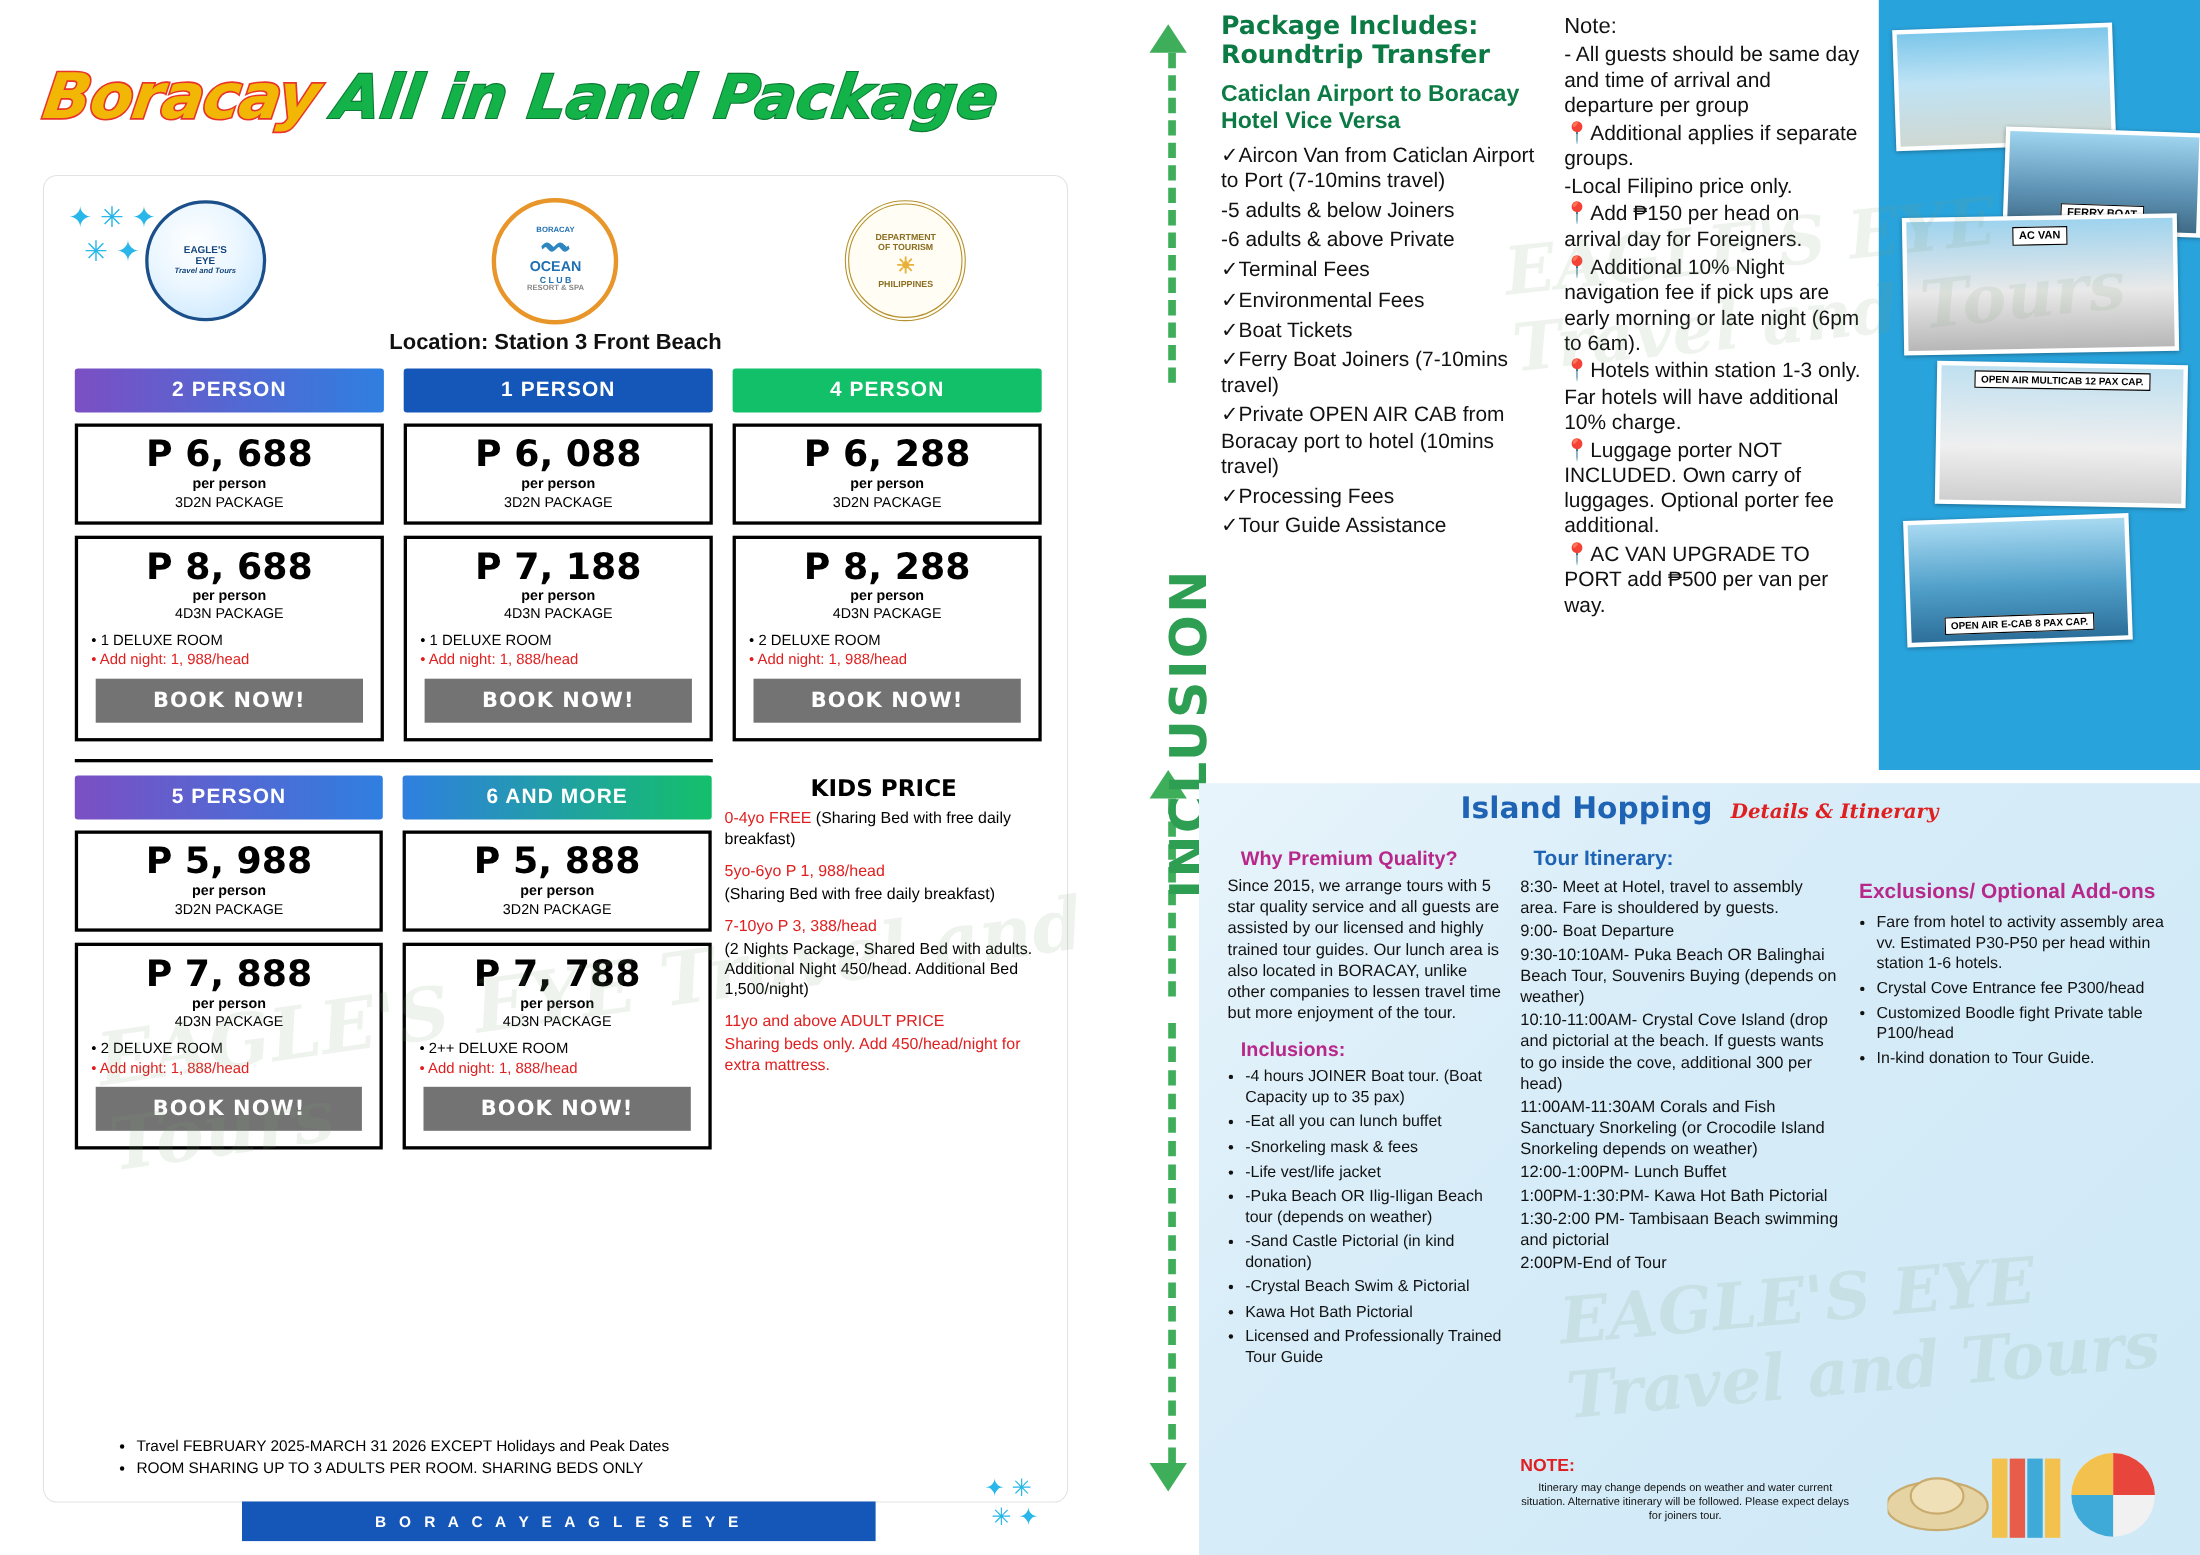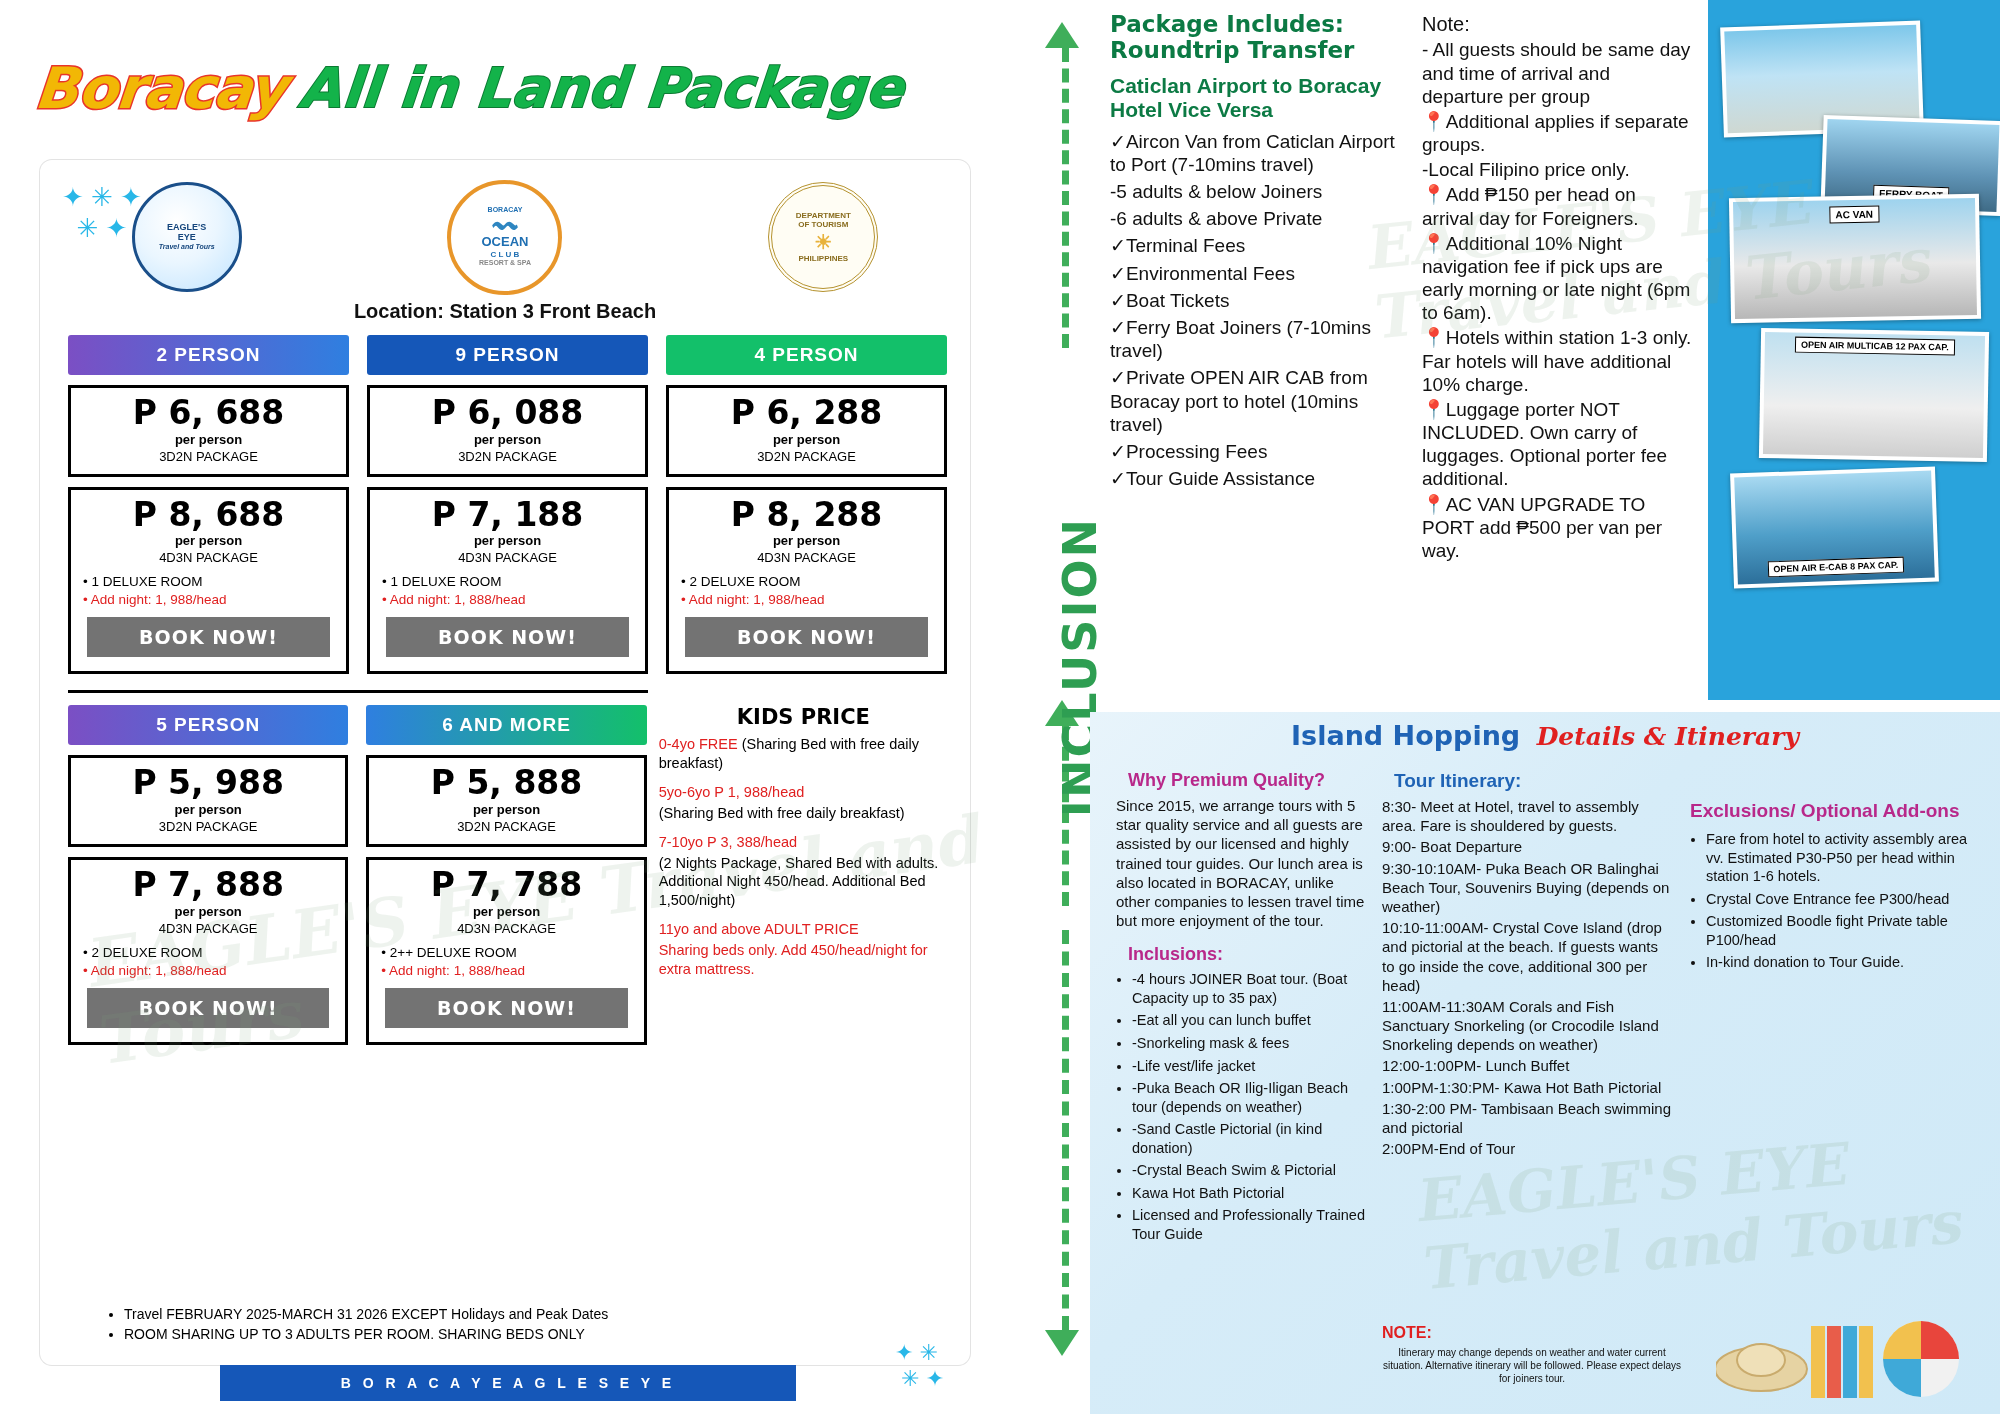--- a/index.html
+++ b/index.html
@@ -172,21 +172,21 @@
   .p5 { left:24px; top:470px; width:205px; height:115px; transform:rotate(-2deg); }
   .p5 .inner { background:linear-gradient(180deg,#a8d9f1 0%,#4f9fc9 55%,#2c6f9a 100%); }
 
   
   .r-bot {
     position:absolute; left:1090px; top:712px; width:910px; height:702px;
     background:linear-gradient(135deg,#e8f4fb 0%,#d6ecf8 40%,#cfe9f7 100%);
   }
   .ih-title { position:absolute; left:0; top:8px; width:910px; text-align:center; }
   .ih-1 { font-size:27px; font-weight:bold; color:#1f63b5; font-family:"DejaVu Sans", sans-serif;}
-  .ih-2 { font-size:25px; font-weight:bold; color:#e02020; font-style:italic; margin-left:12px;
+  .ih-2 { font-size:18px; font-weight:bold; color:#e02020; font-style:italic; margin-left:12px;
     font-family:"DejaVu Serif", serif; }
   .c1 { position:absolute; left:26px; top:58px; width:250px; }
   .c2 { position:absolute; left:292px; top:58px; width:290px; }
   .c3 { position:absolute; left:600px; top:88px; width:290px; }
   .c1 h4, .c2 h4 { margin:0 12px 5px; font-size:18px; font-weight:bold; color:#b8288a; }
   .c2 h4 { color:#1f63b5; font-size:19px; }
   .c3 h4 { margin:0 0 8px; font-size:19px; font-weight:bold; color:#b8288a; }
   .c1 p, .c2 p { font-size:15px; line-height:1.28; margin:0 0 8px; color:#111; }
   .c1 ul, .c3 ul { margin:4px 0 0 16px; padding:0; }
   .c1 li, .c3 li { font-size:14.5px; line-height:1.28; margin-bottom:4px; color:#111; }
@@ -261,21 +261,21 @@
               <div class="pkg">4D3N PACKAGE</div>
               <ul class="bullets">
                 <li>1 DELUXE ROOM</li>
                 <li class="red">Add night: 1, 988/head</li>
               </ul>
               <div class="booknow">BOOK NOW!</div>
             </div>
           </div>
 
           <div class="pcol">
-            <div class="phead h3">9 PERSON</div>
+            <div class="phead h3">1 PERSON</div>
             <div class="pbox">
               <div class="price">P 6, 088</div>
               <div class="per">per person</div>
               <div class="pkg">3D2N PACKAGE</div>
             </div>
             <div class="pbox">
               <div class="price">P 7, 188</div>
               <div class="per">per person</div>
               <div class="pkg">4D3N PACKAGE</div>
               <ul class="bullets">

